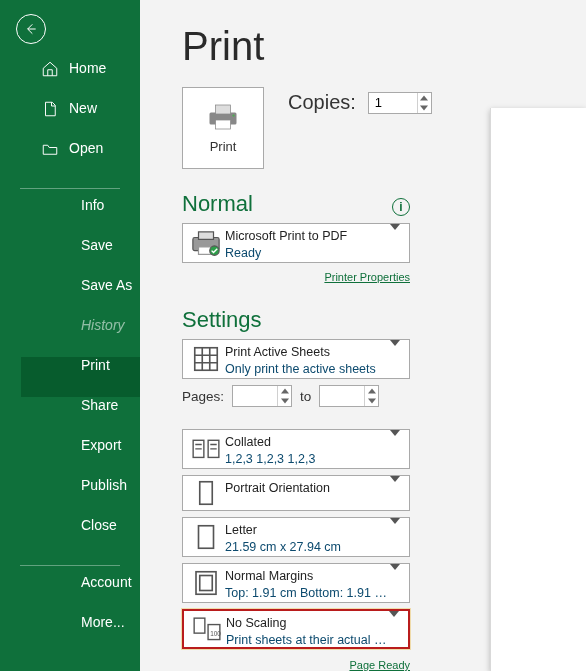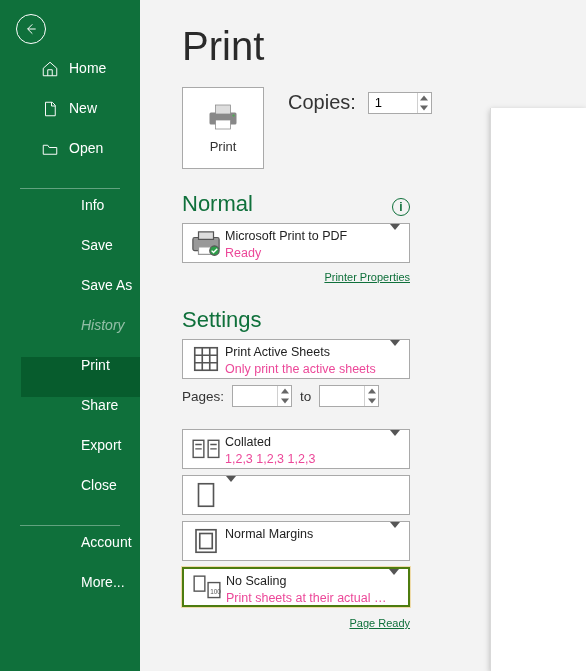--- a/index.html
+++ b/index.html
@@ -84,37 +84,37 @@
     display:flex;align-items:center;justify-content:center; font-size:12px; font-weight:bold; margin-top:22px; cursor:pointer;}
   
   .dd {
     width:228px; border:1px solid #a9a9a9; background:#fff;
     display:flex; align-items:flex-start; padding:0 8px; position:relative; cursor:pointer;
   }
   .dd .dd-ic { width:30px; height:100%; display:flex;align-items:center;justify-content:center; margin-right:4px;}
   .dd .dd-ic svg { stroke:#555; fill:none; stroke-width:1.3;}
   .dd .dd-txt { display:flex; flex-direction:column; font-size:12.5px; line-height:1.35; padding:4px 0; flex:1; min-width:0;}
   .dd .dd-txt .t1 { color:#222;}
-  .dd .dd-txt .t2 { color:#ec4899; white-space:nowrap; overflow:hidden; text-overflow:ellipsis;}
+  .dd .dd-txt .t2 { color:#0c4a6e; white-space:nowrap; overflow:hidden; text-overflow:ellipsis;}
   .dd .caret { width:12px; display:flex;align-items:center;justify-content:center;}
   .dd .caret svg{ width:10px;height:6px; fill:#555;}
   .dd.h1 { height:40px;}
   .dd.h2 { height:36px;}
 
   .link { color:#0f703b; text-decoration:underline; font-size:11px; cursor:pointer; }
   .right-link { width:228px; text-align:right; margin-top:4px;}
 
   .pages-row { display:flex; align-items:center; gap:8px; font-size:13.5px; color:#333; margin-top:6px; margin-bottom:22px;}
   .pages-row .spin { width:60px;}
 
   .stack > * { margin-top:6px;}
   .stack > *:first-child{ margin-top:0;}
 
   .dd.highlight {
-    border: 2px solid #4d7c0f;
+    border: 2px solid #b91c1c;
     box-shadow: 0 0 0 1px rgba(232,183,60,0.4);
   }
 
   
   .preview-edge {
     position:absolute; top:108px; right:0; width:96px; bottom:0;
     background:#fff; border-left:1px solid #d9d9d9;
     box-shadow: 0 2px 6px rgba(0,0,0,0.25);
   }
 </style>
@@ -170,20 +170,23 @@
       <span>History</span>
     </div>
   <div class="nav-item indent active">
       <span>Print</span>
     </div>
   <div class="nav-item indent">
       <span>Share</span>
     </div>
   <div class="nav-item indent">
       <span>Export</span>
+    </div>
+  <div class="nav-item indent">
+      <span>Publish</span>
     </div>
   <div class="nav-item indent">
       <span>Close</span>
     </div>
 
   <div class="nav-sep"></div>
 
   <div class="nav-item indent">
       <span>Account</span>
     </div>
@@ -321,43 +324,63 @@
         <span class="t1">Collated</span>
         <span class="t2">1,2,3    1,2,3    1,2,3</span>
       </div>
       <span class="caret">
           <svg viewBox="0 0 10 6">
             <path d="M0 0l5 6 5-6z"></path>
           </svg>
         </span>
     </div>
 
+    <div class="dd h2">
+      <span class="dd-ic">
+          <svg viewBox="0 0 24 24">
+            <rect x="7" y="3" width="10" height="18"></rect>
+          </svg>
+        </span>
+      <div class="dd-txt">
+        <span class="t1">Portrait Orientation</span>
+      </div>
+      <span class="caret">
+          <svg viewBox="0 0 10 6">
+            <path d="M0 0l5 6 5-6z"></path>
+          </svg>
+        </span>
+    </div>
 
     <div class="dd h1">
       <span class="dd-ic">
           <svg viewBox="0 0 24 24">
             <rect x="6" y="3" width="12" height="18"></rect>
           </svg>
         </span>
+      <div class="dd-txt">
+        <span class="t1">Letter</span>
+        <span class="t2">21.59 cm x 27.94 cm</span>
+      </div>
       <span class="caret">
           <svg viewBox="0 0 10 6">
             <path d="M0 0l5 6 5-6z"></path>
           </svg>
         </span>
     </div>
 
     <div class="dd h1">
       <span class="dd-ic">
           <svg viewBox="0 0 24 24">
             <rect x="4" y="3" width="16" height="18"></rect>
             <rect x="7" y="6" width="10" height="12"></rect>
           </svg>
         </span>
       <div class="dd-txt">
         <span class="t1">Normal Margins</span>
+        <span class="t2">Top: 1.91 cm Bottom: 1.91 c…</span>
       </div>
       <span class="caret">
           <svg viewBox="0 0 10 6">
             <path d="M0 0l5 6 5-6z"></path>
           </svg>
         </span>
     </div>
 
     <div class="dd h1 highlight">
       <span class="dd-ic">

